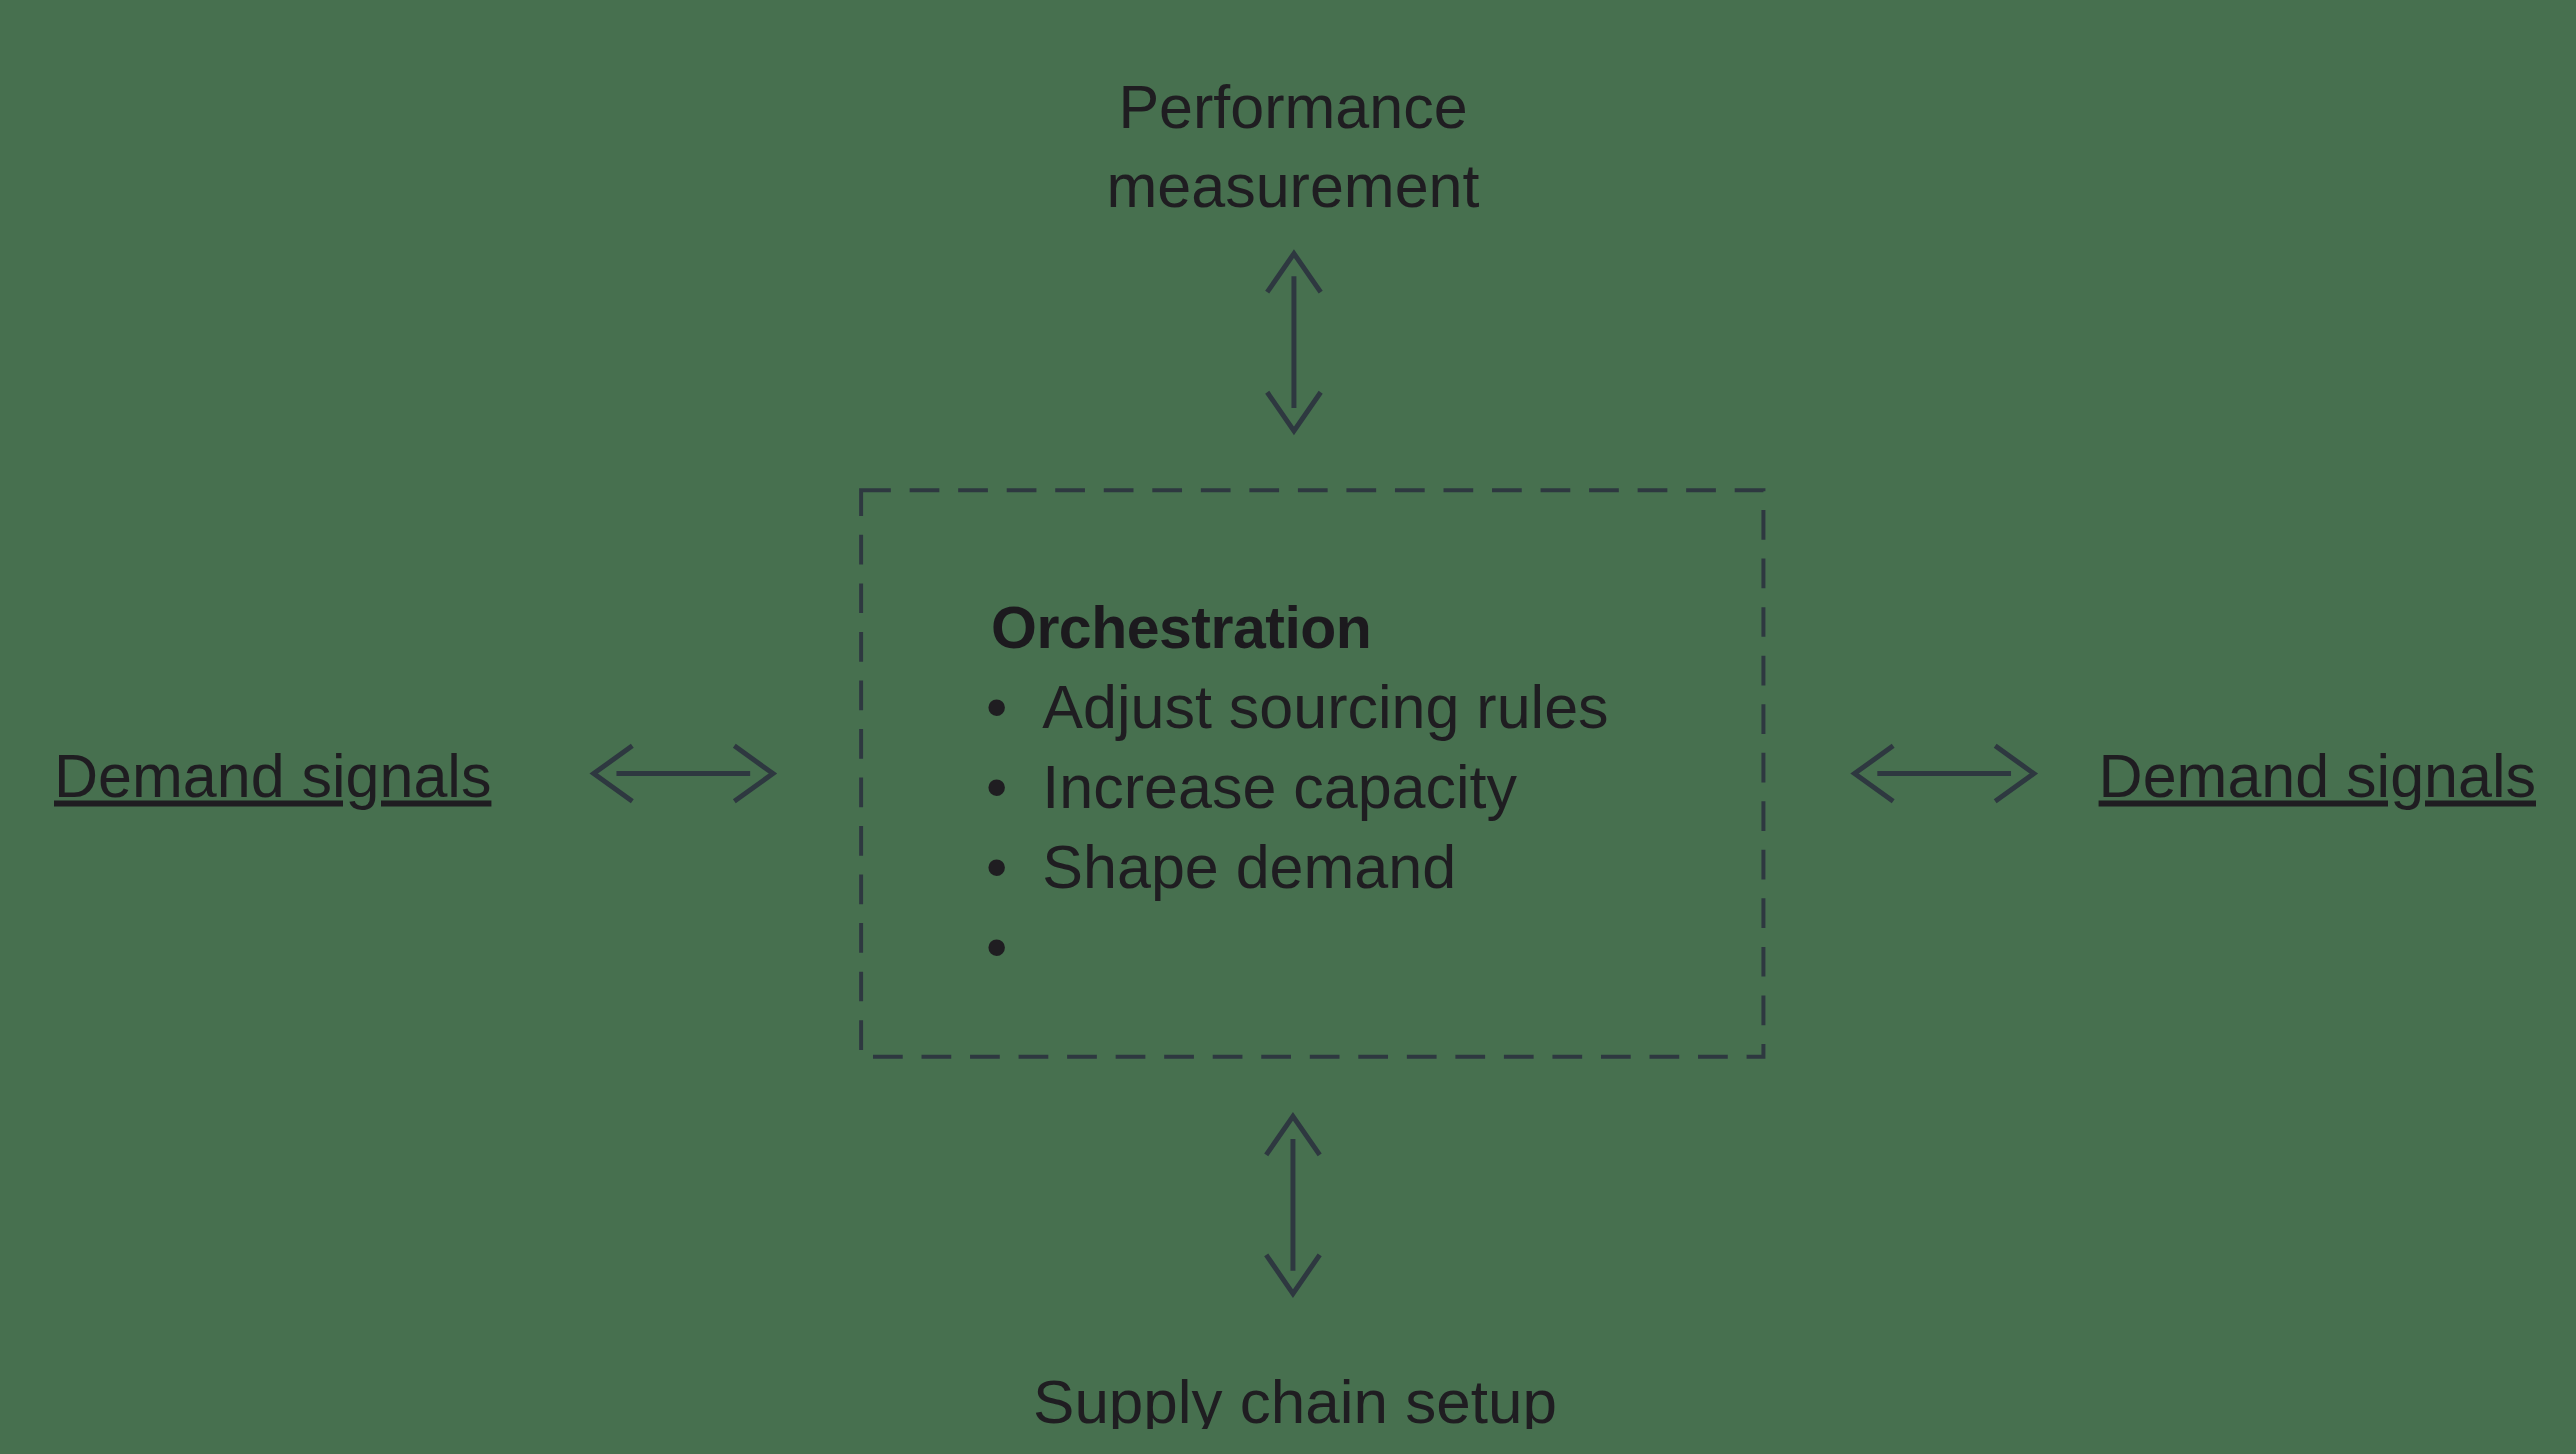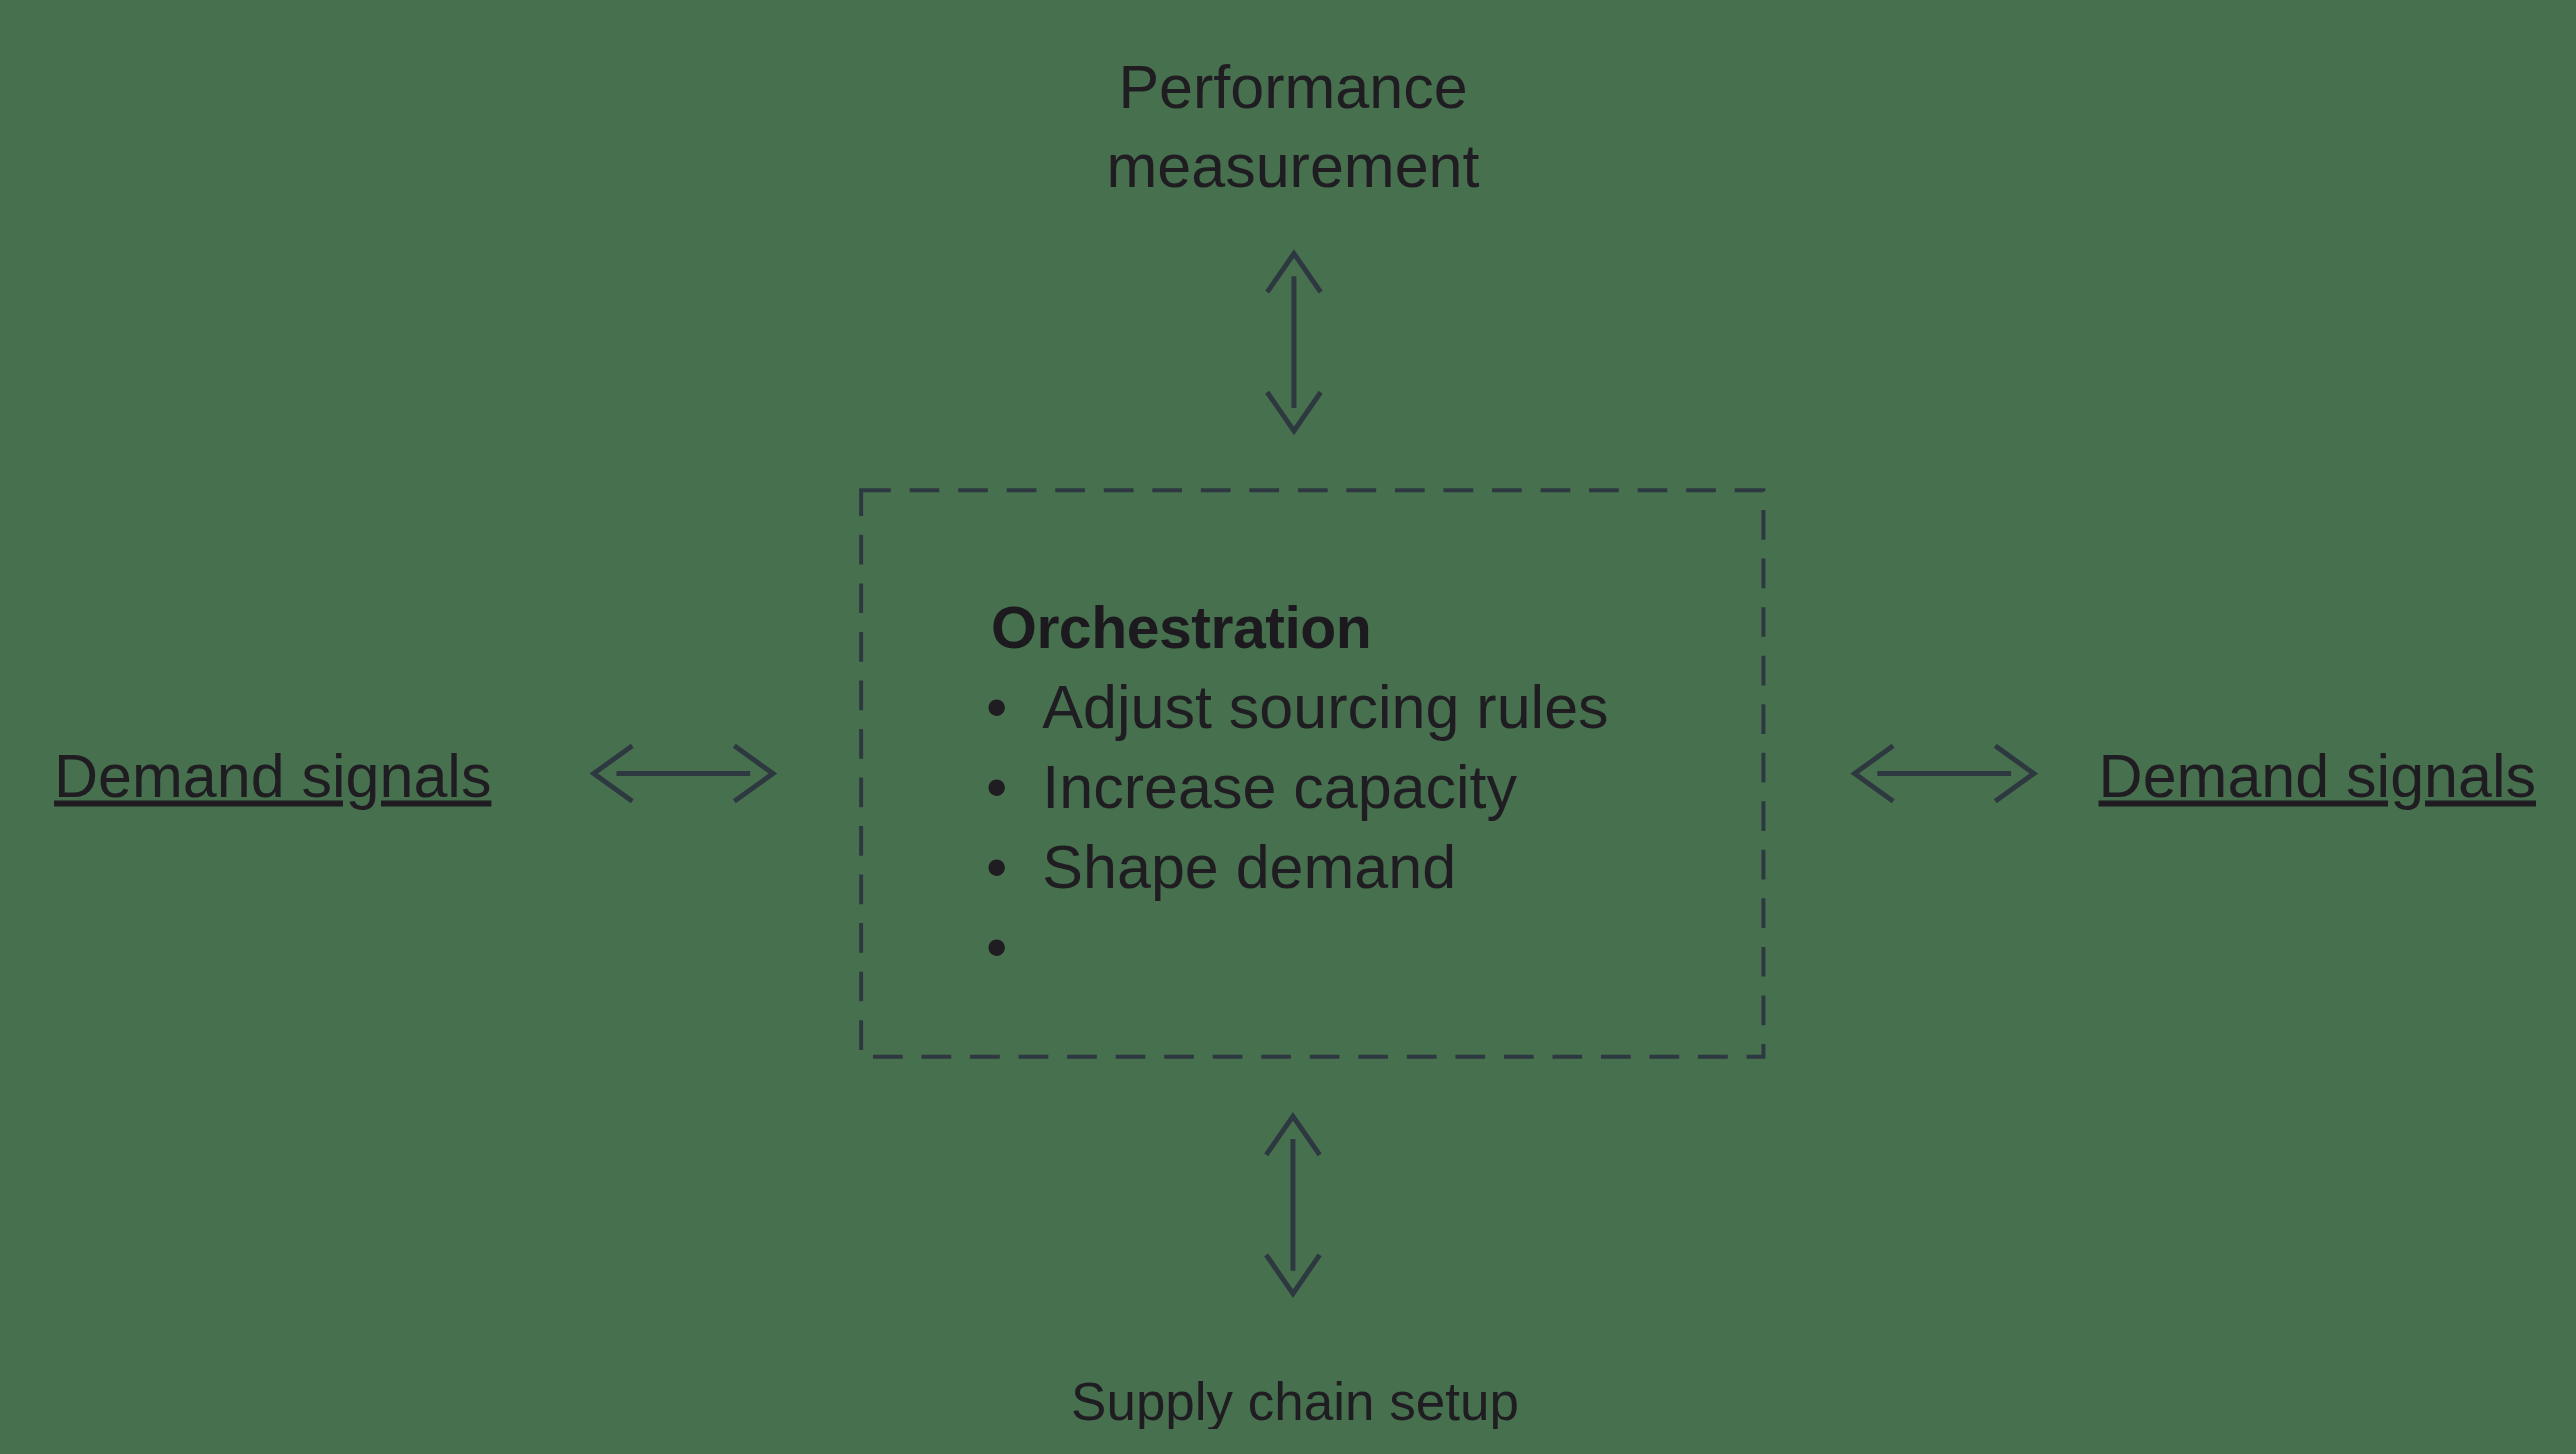--- a/index.html
+++ b/index.html
@@ -19,31 +19,31 @@
   .overlay{position:absolute;left:0;top:0;width:2576px;height:1454px;color:var(--line);}
   .label{
     position:absolute;
     font-size:61px;
     line-height:79px;
     color:var(--ink);
     white-space:nowrap;
   }
   .label.centered{text-align:center;transform:translateX(-50%);}
   .vcenter{transform:translateY(-50%);text-decoration:underline;}
-  .top-label{left:1293px;top:48px;}
+  .top-label{left:1293px;top:68px;}
   .top-label span{display:block;}
   .left-label{left:54px;top:776px;}
   .right-label{right:40px;top:776px;}
   .bottom-clip{
     position:absolute;left:0;top:1367px;width:2576px;height:62px;
     overflow:hidden;
   }
   .bottom-label{
     position:absolute;left:1295px;top:0;
-    font-size:53px;line-height:70px;white-space:nowrap;
+    font-size:62px;line-height:70px;white-space:nowrap;
     transform:translateX(-50%);
   }
   .center-content{position:absolute;left:986px;top:598px;}
   .center-title{
     margin:0 0 0 5px;
     font-size:59px;font-weight:bold;letter-spacing:-0.5px;
     line-height:61px;color:#1C1A1E;
   }
   .bullet-list{
     list-style:none;margin:8px 0 0 0;padding:0;

